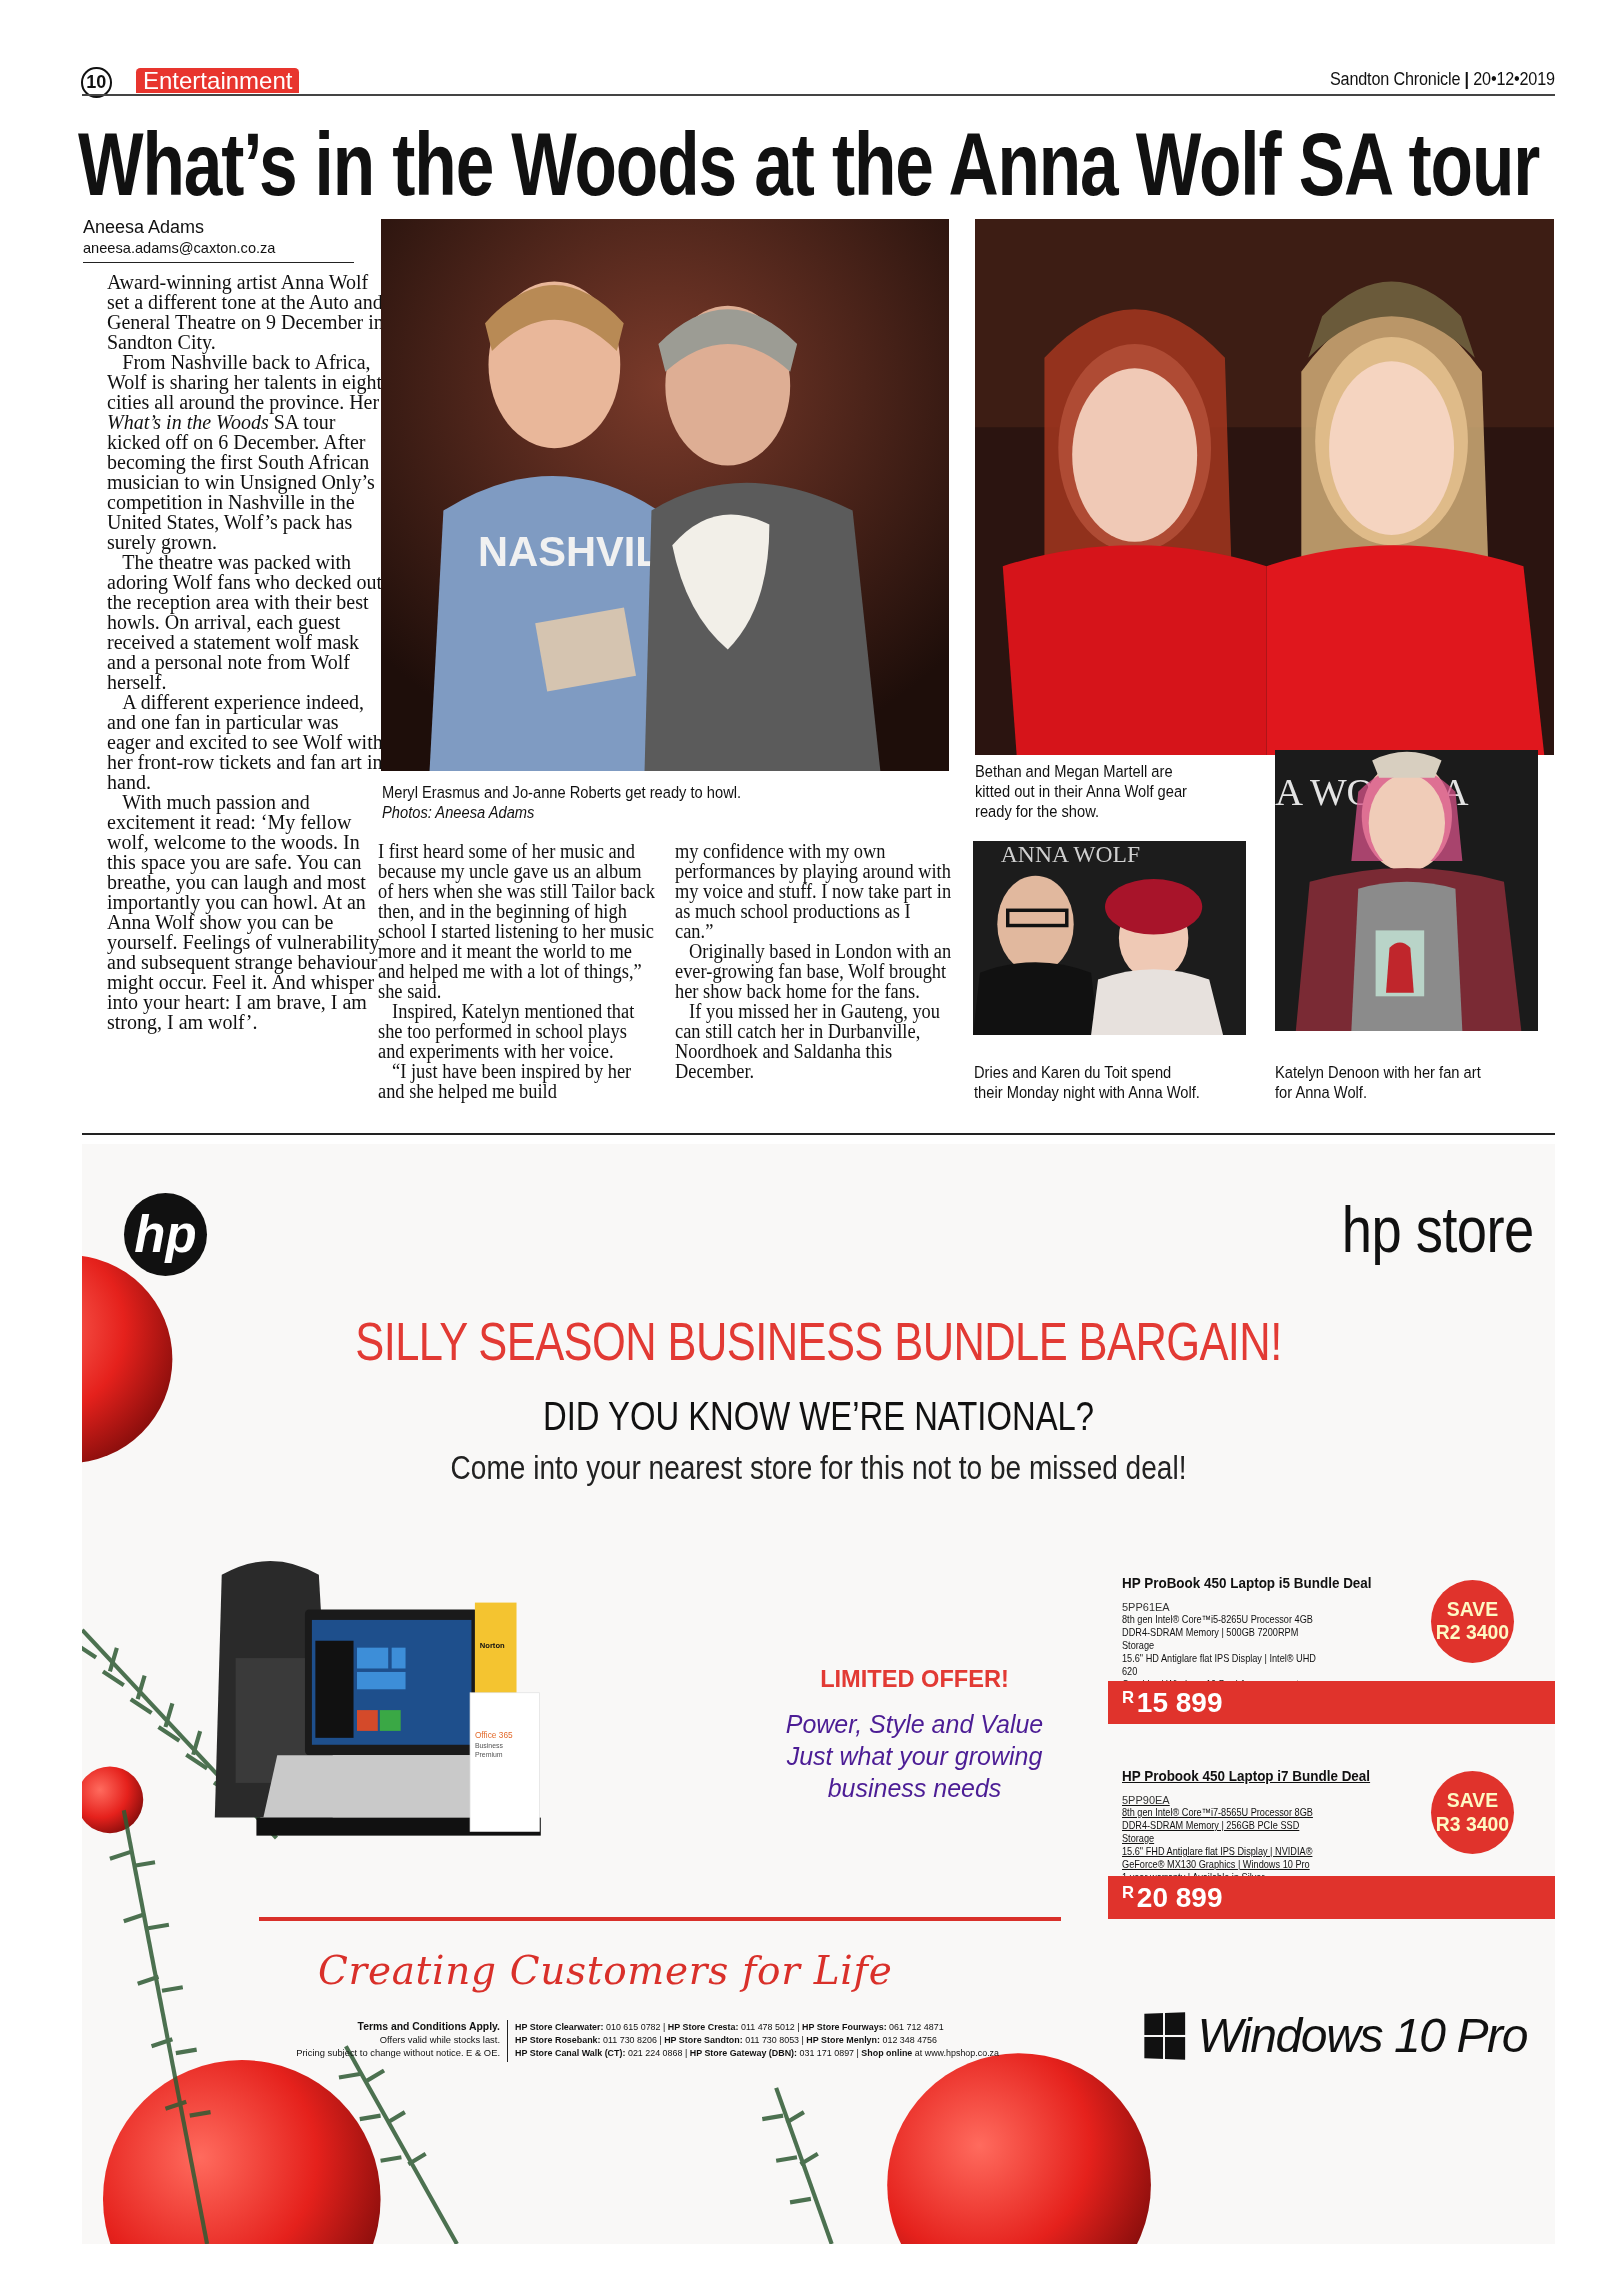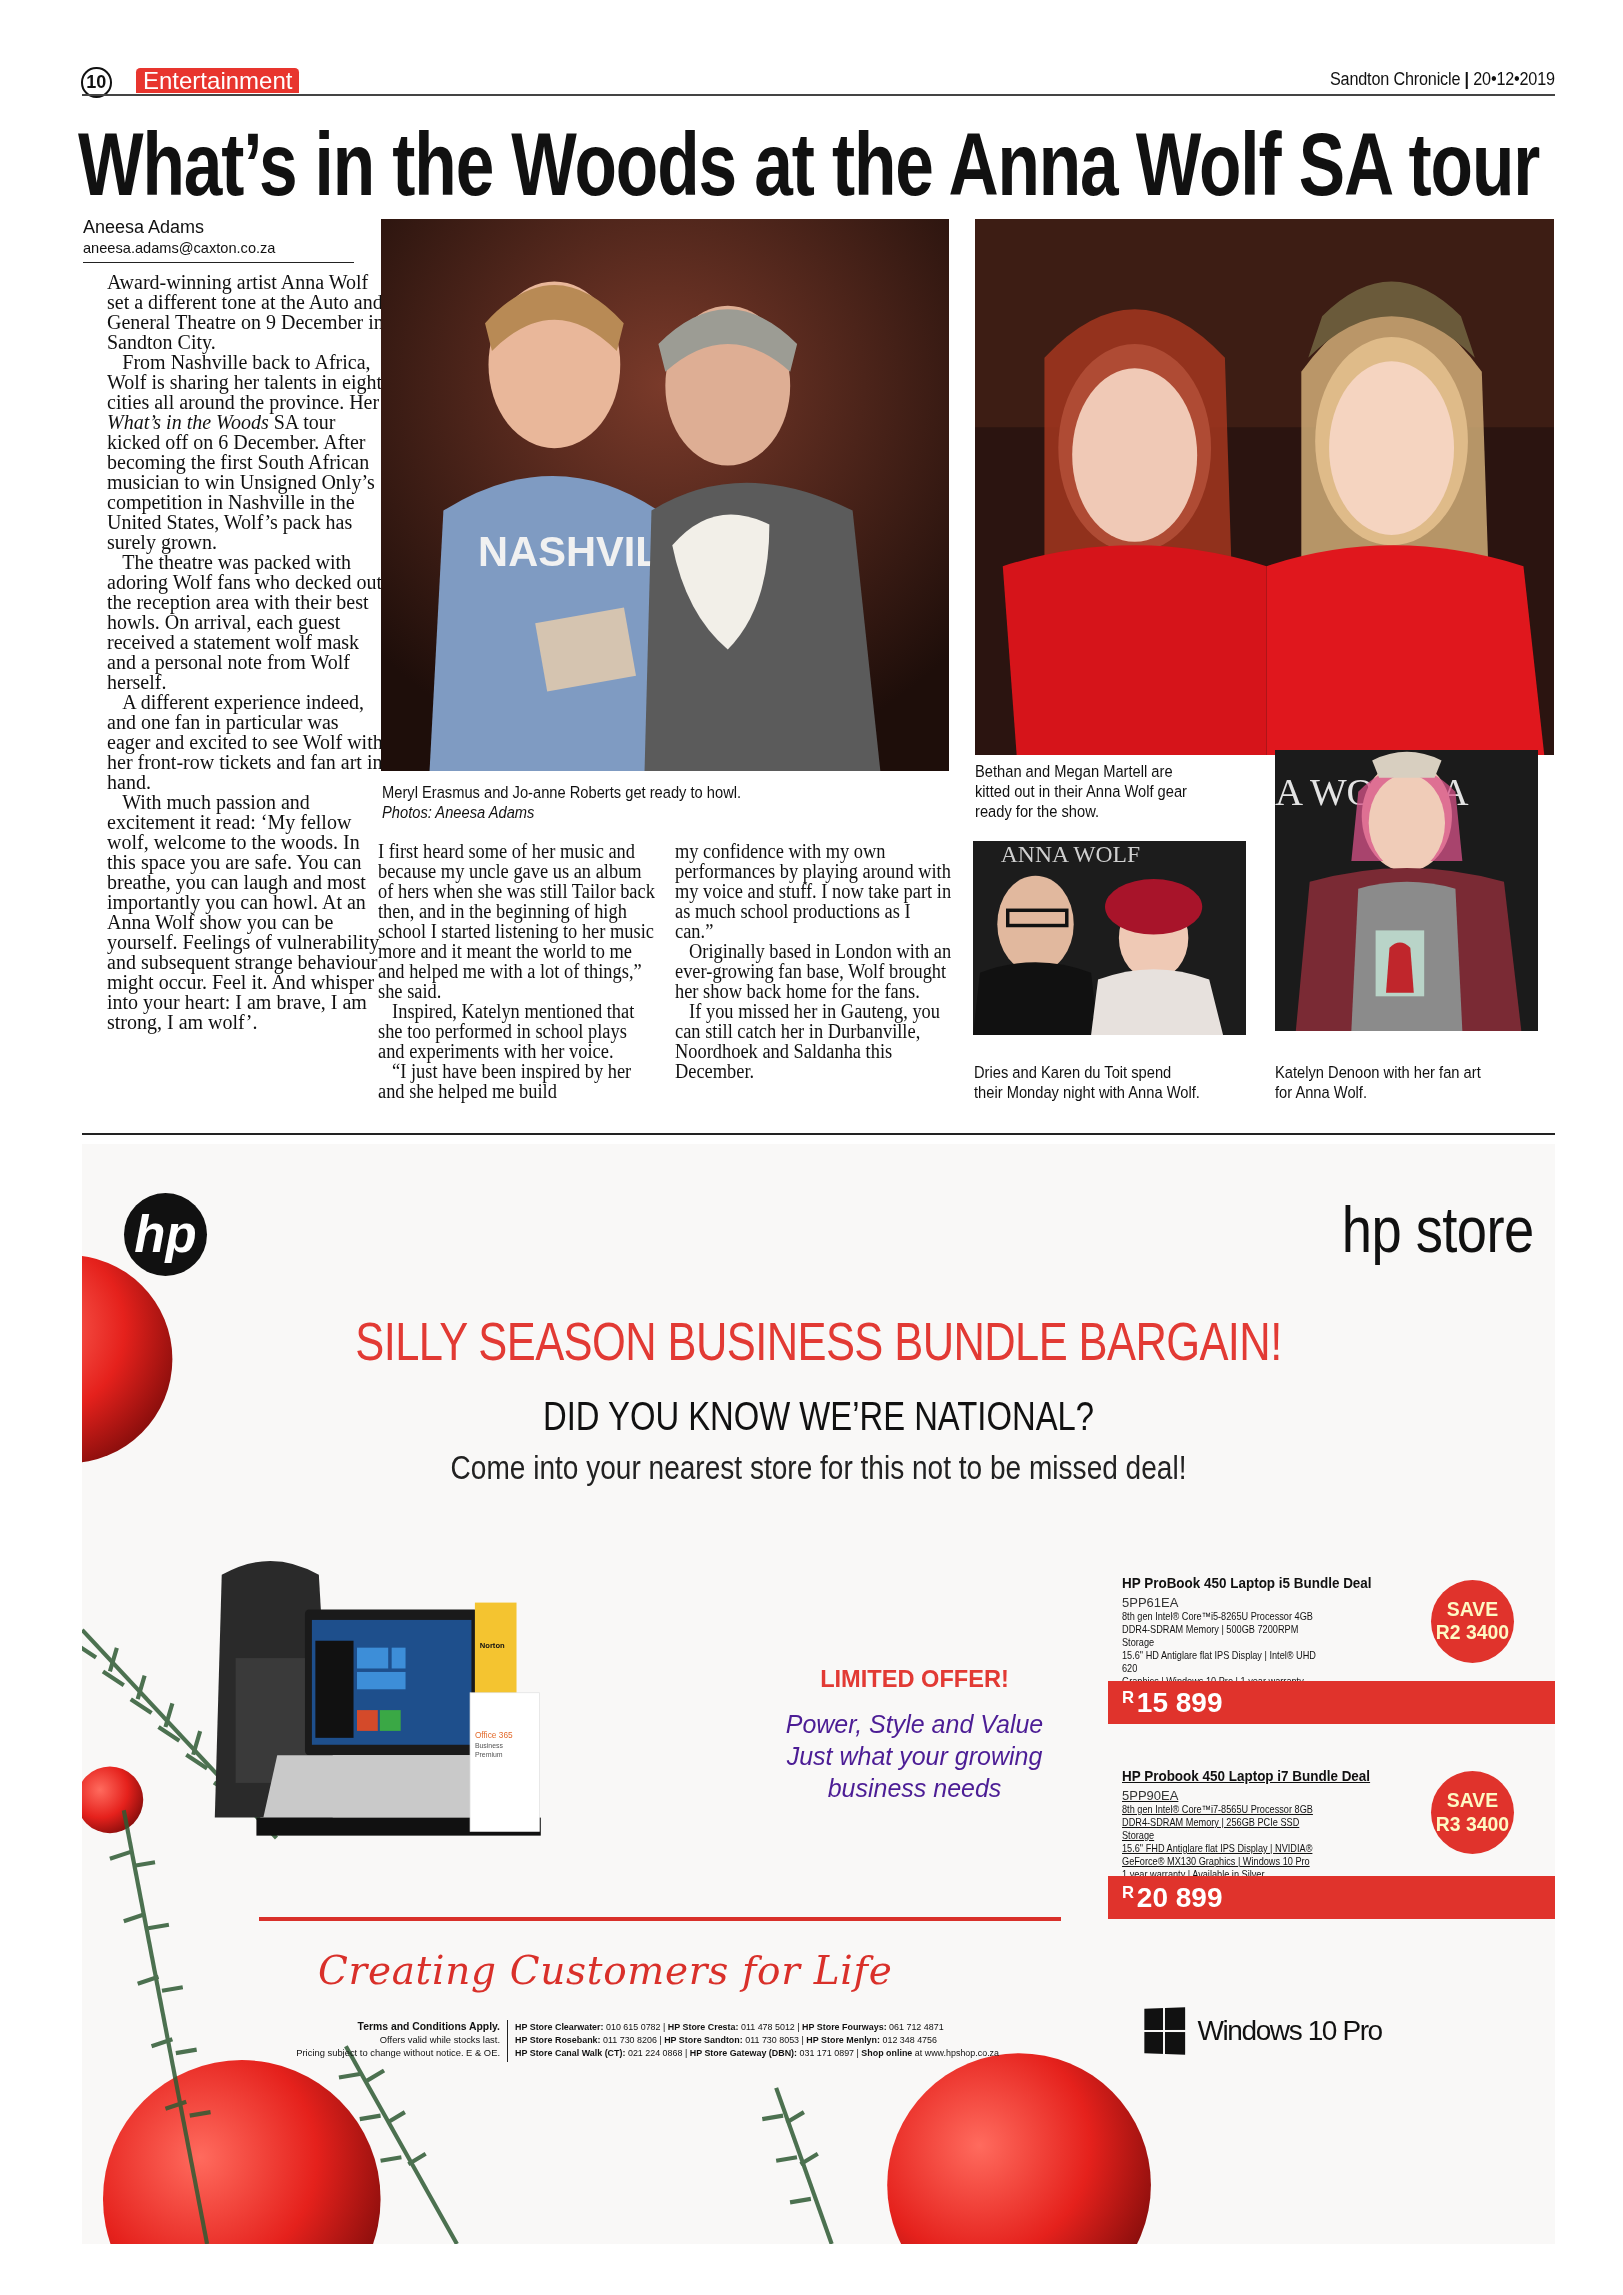--- a/index.html
+++ b/index.html
@@ -40,37 +40,37 @@
   .ad-headline { left: 0; width: 100%; text-align: center; }
   .ad-h1 { top: 167px; font-size: 53px; color: #e23a34; letter-spacing: -0.7px; transform: scaleX(0.82); }
   .ad-h2 { top: 250px; font-size: 40px; color: #111; transform: scaleX(0.82); }
   .ad-h3 { top: 305px; font-size: 33px; color: #222; transform: scaleX(0.85); }
 
   .limited { left: 666px; top: 522px; width: 333px; text-align: center; font-size: 23.6px; font-weight: bold; color: #e23a34; }
   .pitch { left: 666px; top: 564px; width: 333px; text-align: center; font-size: 25px; line-height: 32px; color: #4c1d95; font-style: italic; }
 
   .deal { left: 1026px; width: 447px; }
   .deal-title { font-size: 15.3px; font-weight: bold; transform: scaleX(0.88); transform-origin: left; white-space: nowrap; }
-  .deal-sku { font-size: 13px; color: #333; margin-top: 3px; }
+  .deal-sku { font-size: 11px; color: #333; margin-top: 9px; }
   .deal-spec { font-size: 10.8px; line-height: 13px; transform: scaleX(0.85); transform-origin: left top; width: 229px; white-space: pre-line; }
   .save-badge { width: 83px; height: 83px; border-radius: 50%; background: #e0332c; color: #fef9c3; font-weight: bold; font-size: 19.4px; line-height: 23.6px; display: flex; flex-direction: column; align-items: center; justify-content: center; text-align: center; }
   .price-bar { left: 1026px; width: 447px; height: 43px; background: #e0332c; color: #fff; font-weight: bold; font-size: 28px; padding-left: 14px; display: flex; align-items: center; }
   .price-bar .cur { font-size: 16.7px; margin-right: 2.8px; align-self: flex-start; margin-top: 7px; }
 
   .ad-red-rule { left: 177px; top: 773px; width: 802px; height: 3.5px; background: #d9302a; }
   .tagline { left: 236px; top: 804px; font-family: "DejaVu Serif", serif; font-style: italic; font-size: 39px; color: #d9302a; letter-spacing: 0.7px; }
   .terms { left: 118px; top: 876px; width: 300px; text-align: right; font-size: 9.4px; line-height: 13px; }
   .terms b { font-size: 10.4px; }
   .terms-rule { left: 425px; top: 876px; width: 1.4px; height: 42px; background: #222; }
   .stores { left: 433px; top: 876px; font-size: 9.7px; line-height: 13px; white-space: nowrap; transform: scaleX(0.92); transform-origin: left top; }
   .stores b { font-weight: bold; }
   .win-logo { left: 1061px; top: 864px; display: flex; align-items: center; gap: 12.5px; }
   .win-glyph { width: 42px; height: 46px; display: grid; grid-template-columns: 1fr 1fr; grid-template-rows: 1fr 1fr; gap: 2.1px; transform: perspective(139px) rotateY(-14deg); }
   .win-glyph span { background: #111; }
-  .win-text { font-size: 28px; letter-spacing: -1.4px; }
+  .win-text { font-size: 48px; letter-spacing: -1.4px; font-style: italic; }
 </style>
 </head>
 <body>
 
 <div class="abs page-num">10</div>
 <div class="abs section-tab">Entertainment</div>
 <div class="abs masthead-right">
   <span>Sandton Chronicle</span>
   <span style="font-weight:bold">|</span>
   <span>20•12•2019</span>

